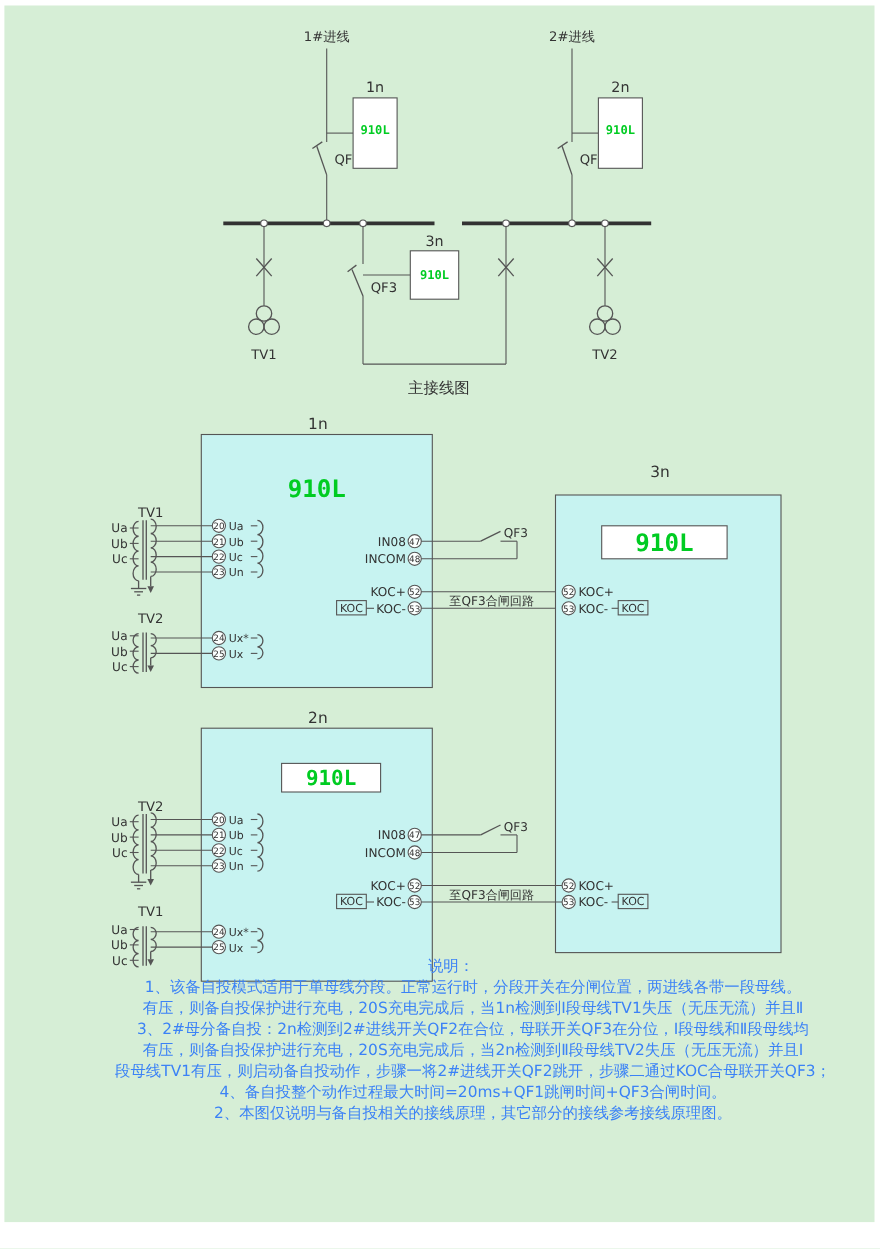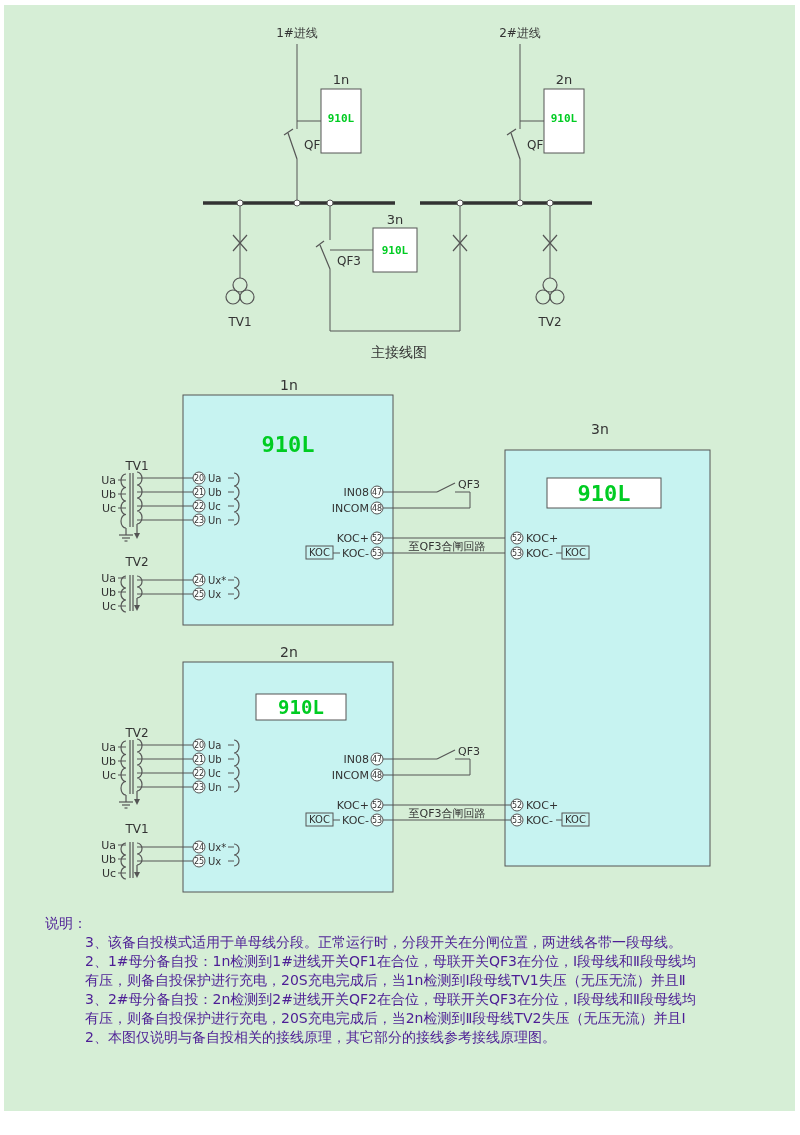--- a/index.html
+++ b/index.html
@@ -21,21 +21,21 @@
   .t8  { font-size:8px; }
   .t10 { font-size:10px; }
   .t11 { font-size:11px; }
   .t12 { font-size:12px; }
   .t13 { font-size:13px; }
   .t14 { font-size:14px; }
   .f19 { font-size:19px; }
   .f22 { font-size:22px; }
   .mid { text-anchor:middle; }
   .end { text-anchor:end; }
-  .notes { position:absolute; left:45px; top:914px; width:730px; color:#4c1d95; font-size:14px; line-height:19px; }
+  .notes { position:absolute; left:45px; top:870px; width:730px; color:#3b82f6; font-size:14px; line-height:19px;text-align:center; }
   .notes .line { margin-left:40px; white-space:nowrap; }
 </style>
 </head>
 <body>
 
 <div class="green-area"></div>
 
 <svg class="diagram" width="800" height="1135" viewBox="0 0 800 1135">
 
   <g>
@@ -397,19 +397,20 @@
       <circle class="termc" cx="377" cy="820" r="6"></circle>
         <text class="t8 mid" x="377" y="823">53</text>
       <line class="wire" x1="383" y1="820" x2="511" y2="820"></line>
       <text class="t11 mid" x="447" y="817">至QF3合闸回路</text>
     </g>
   </g>
 </svg>
 
 <div class="notes">
   <div>说明：</div>
-  <div class="line">3、该备自投模式适用于单母线分段。正常运行时，分段开关在分闸位置，两进线各带一段母线。</div>
-  <div class="line">2、1#母分备自投：1n检测到1#进线开关QF1在合位，母联开关QF3在分位，Ⅰ段母线和Ⅱ段母线均</div>
+  <div class="line">1、该备自投模式适用于单母线分段。正常运行时，分段开关在分闸位置，两进线各带一段母线。</div>
   <div class="line">有压，则备自投保护进行充电，20S充电完成后，当1n检测到Ⅰ段母线TV1失压（无压无流）并且Ⅱ</div>
   <div class="line">3、2#母分备自投：2n检测到2#进线开关QF2在合位，母联开关QF3在分位，Ⅰ段母线和Ⅱ段母线均</div>
   <div class="line">有压，则备自投保护进行充电，20S充电完成后，当2n检测到Ⅱ段母线TV2失压（无压无流）并且Ⅰ</div>
+  <div class="line">段母线TV1有压，则启动备自投动作，步骤一将2#进线开关QF2跳开，步骤二通过KOC合母联开关QF3；</div>
+  <div class="line">4、备自投整个动作过程最大时间=20ms+QF1跳闸时间+QF3合闸时间。</div>
   <div class="line">2、本图仅说明与备自投相关的接线原理，其它部分的接线参考接线原理图。</div>
 </div>
 
 </body></html>

